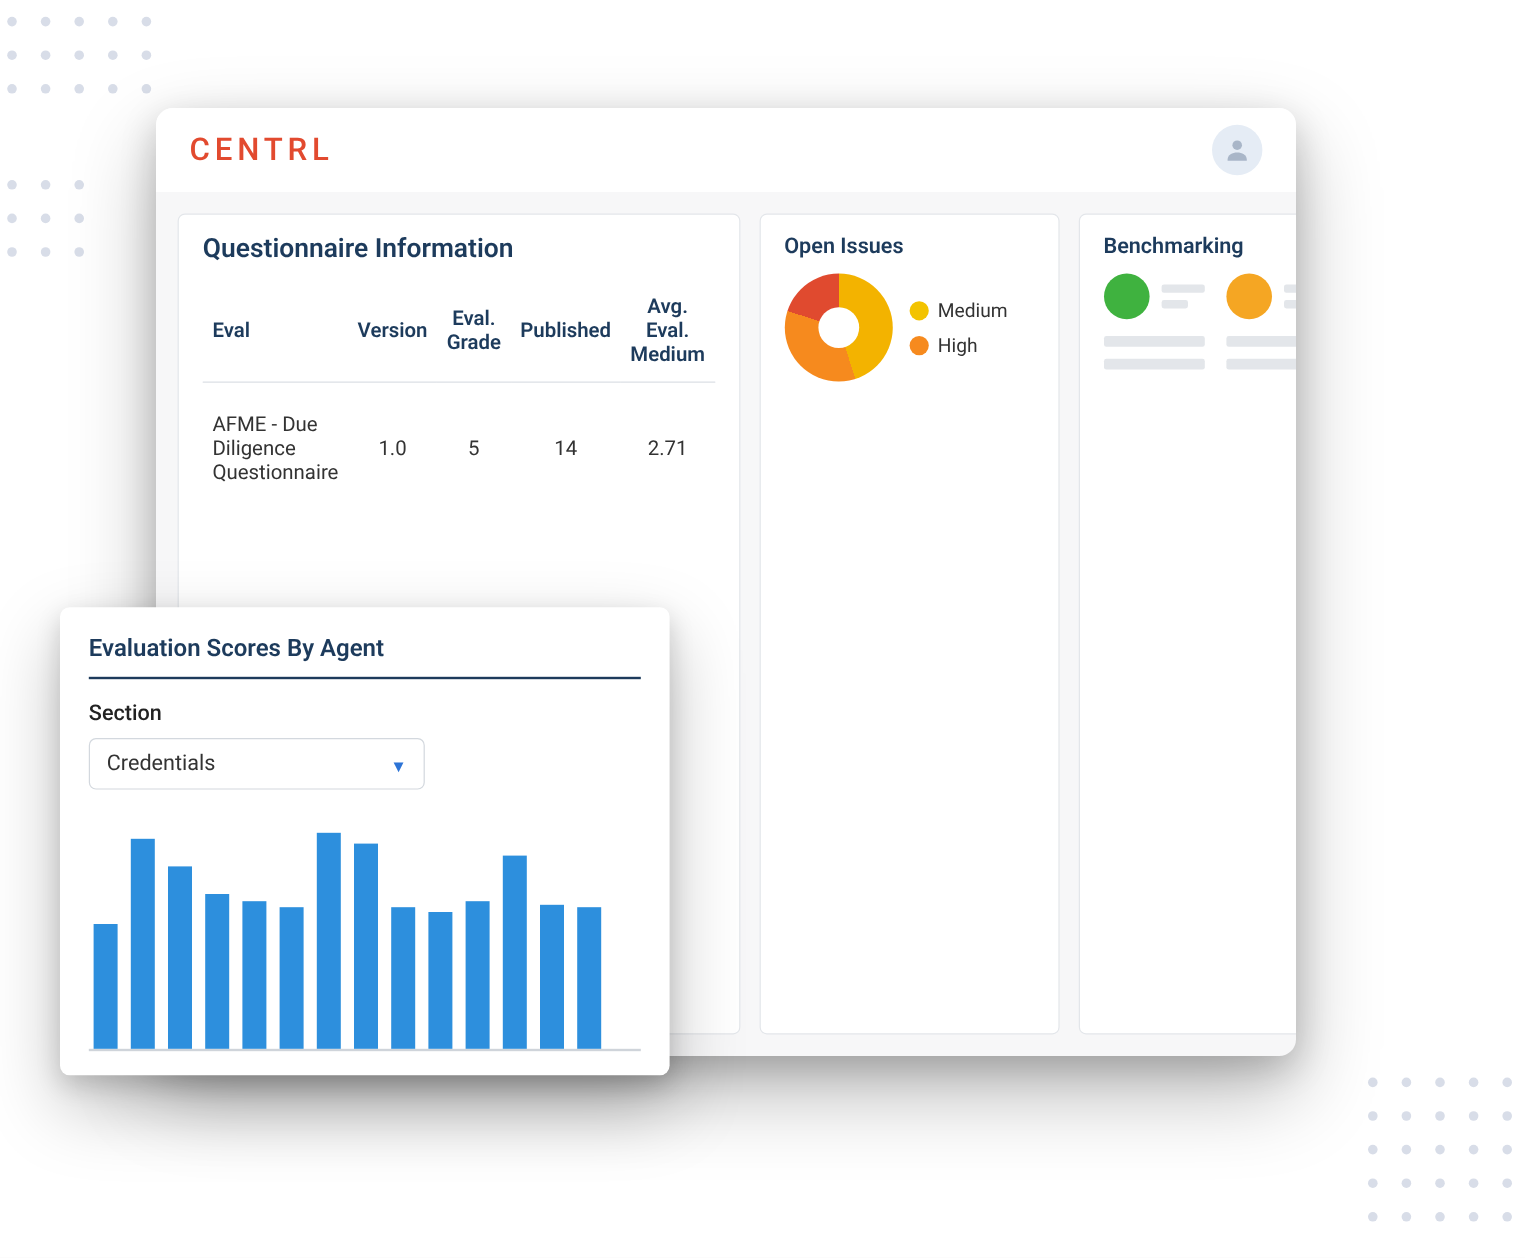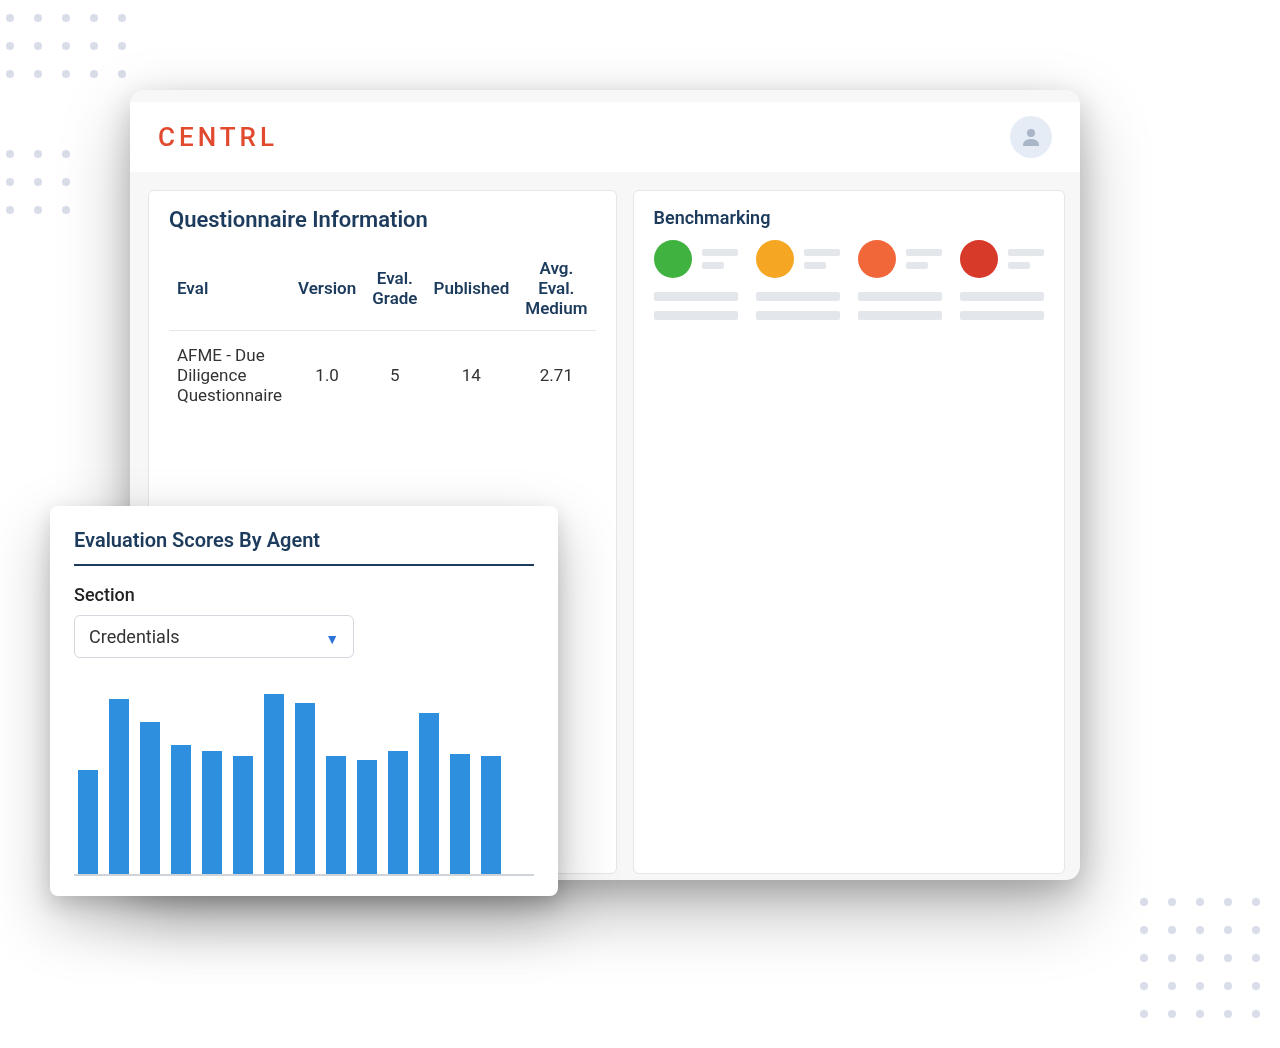--- a/index.html
+++ b/index.html
@@ -37,21 +37,20 @@
   box-shadow: 0 30px 70px rgba(0,0,0,0.28), 0 10px 30px rgba(0,0,0,0.18);
   overflow: hidden;
 }
 .titlebar {
   height: 70px;
   background: #fff;
   display: flex;
   align-items: center;
   justify-content: space-between;
   padding: 0 28px;
-  margin-top: 12px;
 }
 .brand {
   color: #e24a2f;
   font-size: 26px;
   font-weight: 500;
   letter-spacing: 4px;
 }
 .avatar {
   width: 42px; height: 42px; border-radius: 50%;
   background: #e5ecf5;
@@ -99,21 +98,21 @@
 .qtable th {
   text-align: left;
   font-weight: 600;
   color: #1d3b5c;
   font-size: 17px;
   padding: 12px 8px;
   border-bottom: 1px solid #e3e6ea;
 }
 .qtable th:nth-child(n+2), .qtable td:nth-child(n+2) { text-align: center; }
 .qtable td {
-  padding: 14px 8px;
+  padding: 25px 8px;
   color: #333;
   font-size: 17px;
   margin-left: 20px;
 }
 
 .row1 { display: flex; gap: 16px; }
 .open-issues { width: 250px; }
 .benchmarking { flex: 1; }
 
 .donut-wrap { display: flex; align-items: center; gap: 14px; margin-top: 8px; }
@@ -288,20 +287,36 @@
             <td>1.0</td>
             <td>5</td>
             <td>14</td>
             <td>2.71</td>
           </tr>
             </tbody>
         </table>
       </div>
 
       <div class="row1">
+        <div class="card open-issues">
+          <div class="card-title-sm">Open Issues</div>
+          <div class="donut-wrap">
+            <div class="donut"></div>
+            <div class="legend">
+              <div class="legend-item">
+                <span class="legend-dot" style="background:#f3c300"></span>
+                <span>Medium</span>
+              </div>
+              <div class="legend-item">
+                <span class="legend-dot" style="background:#f68a1e"></span>
+                <span>High</span>
+              </div>
+            </div>
+          </div>
+        </div>
 
         <div class="card benchmarking">
           <div class="card-title-sm">Benchmarking</div>
           <div class="bench-row" id="bench-row">
               <div class="bench-item">
                 <div class="bench-circle" style="background:#3fb23f"></div>
                 <div class="bench-lines">
                   <div class="skel w1"></div>
                   <div class="skel w2"></div>
                 </div>

